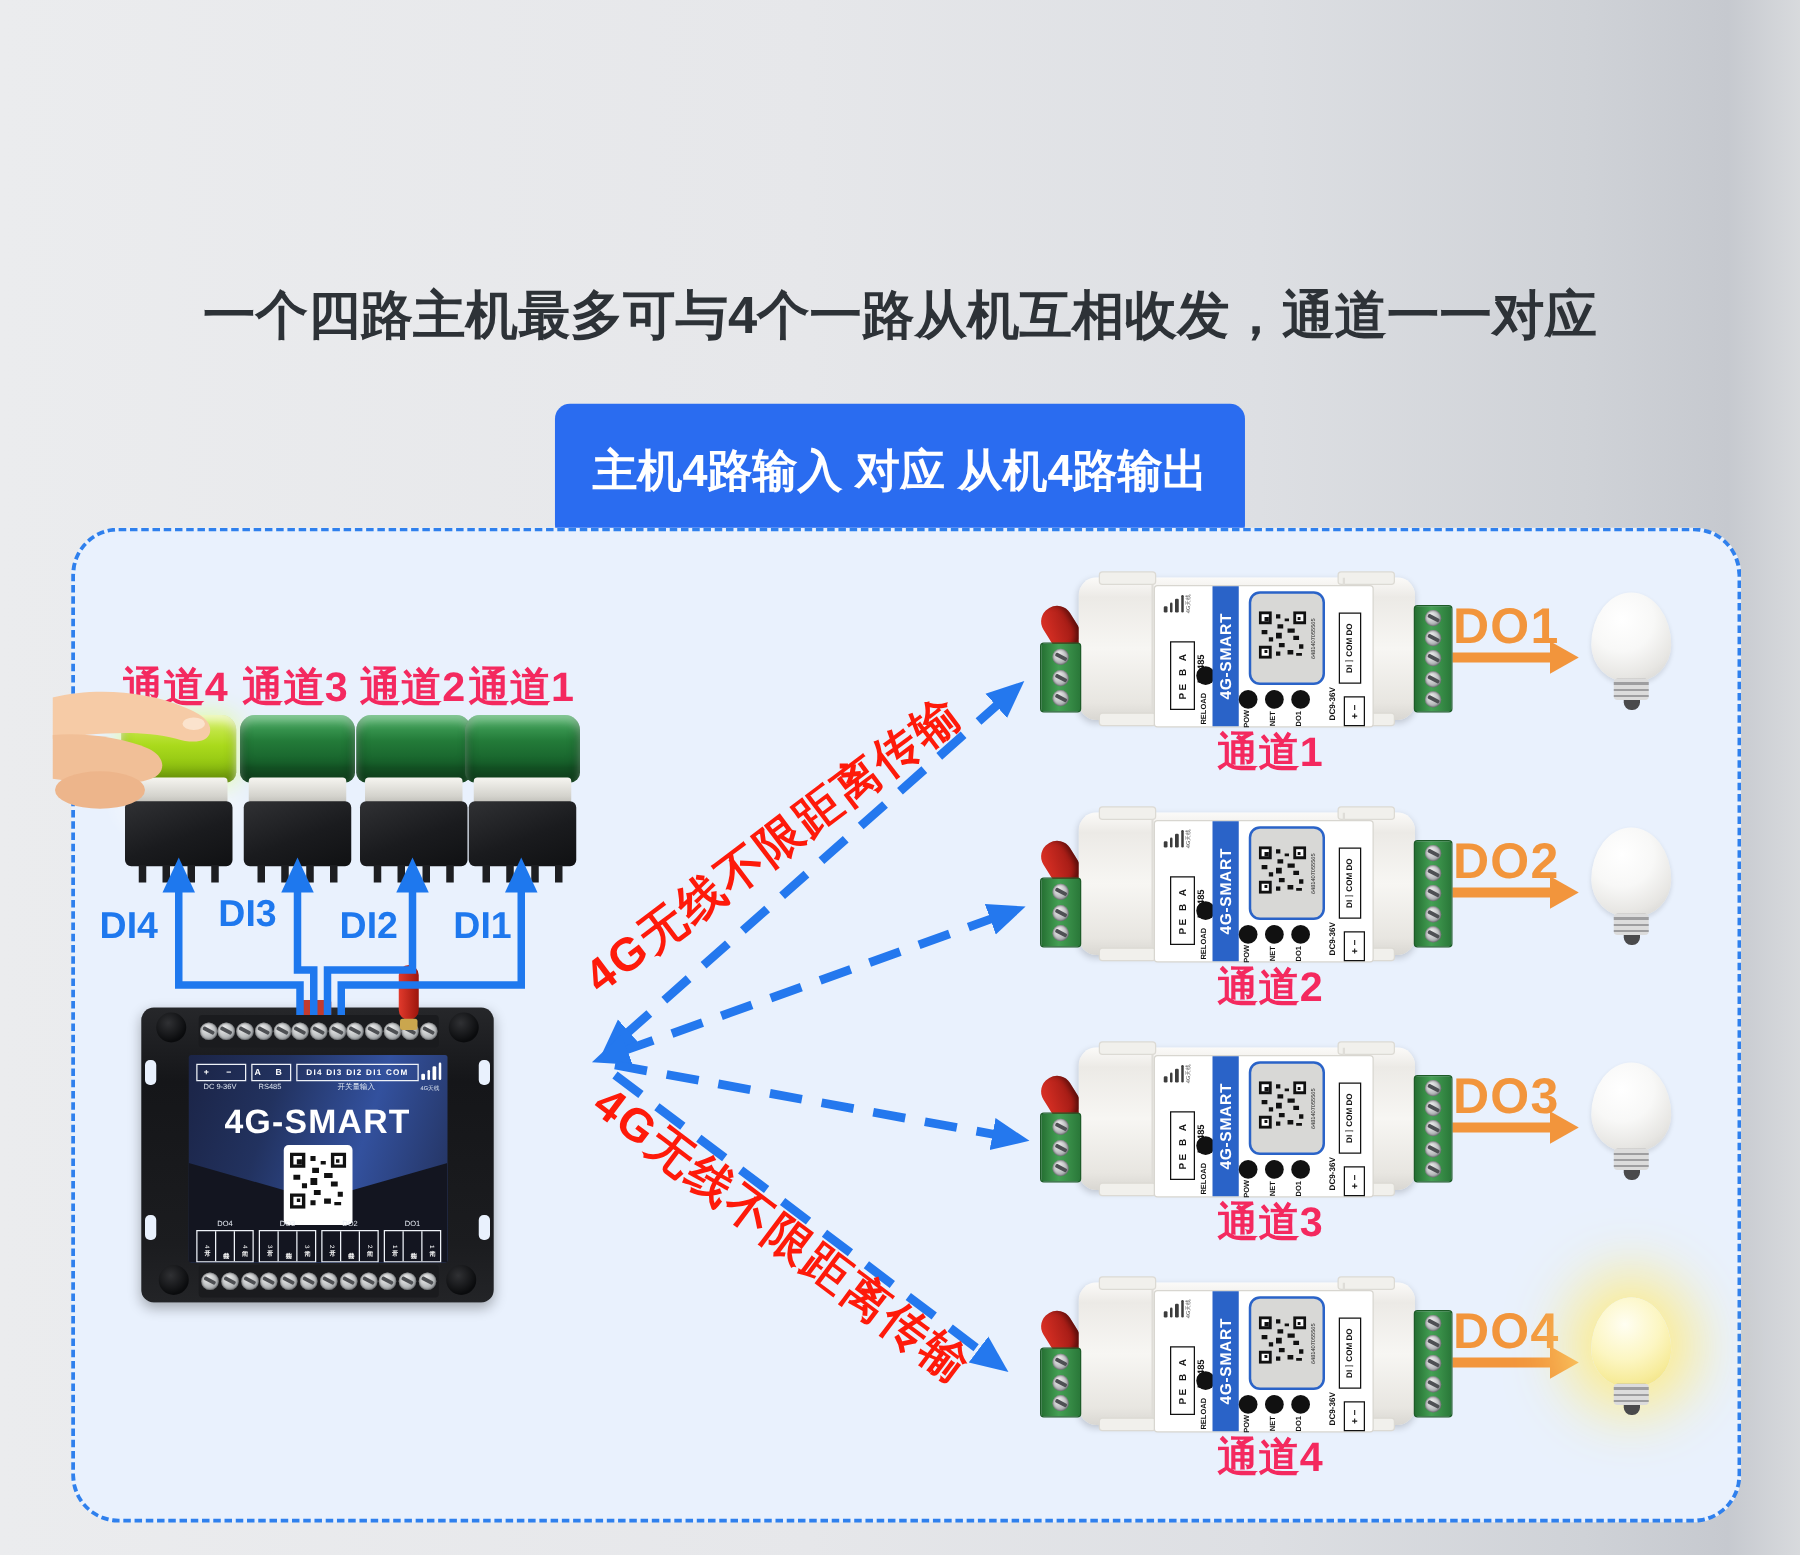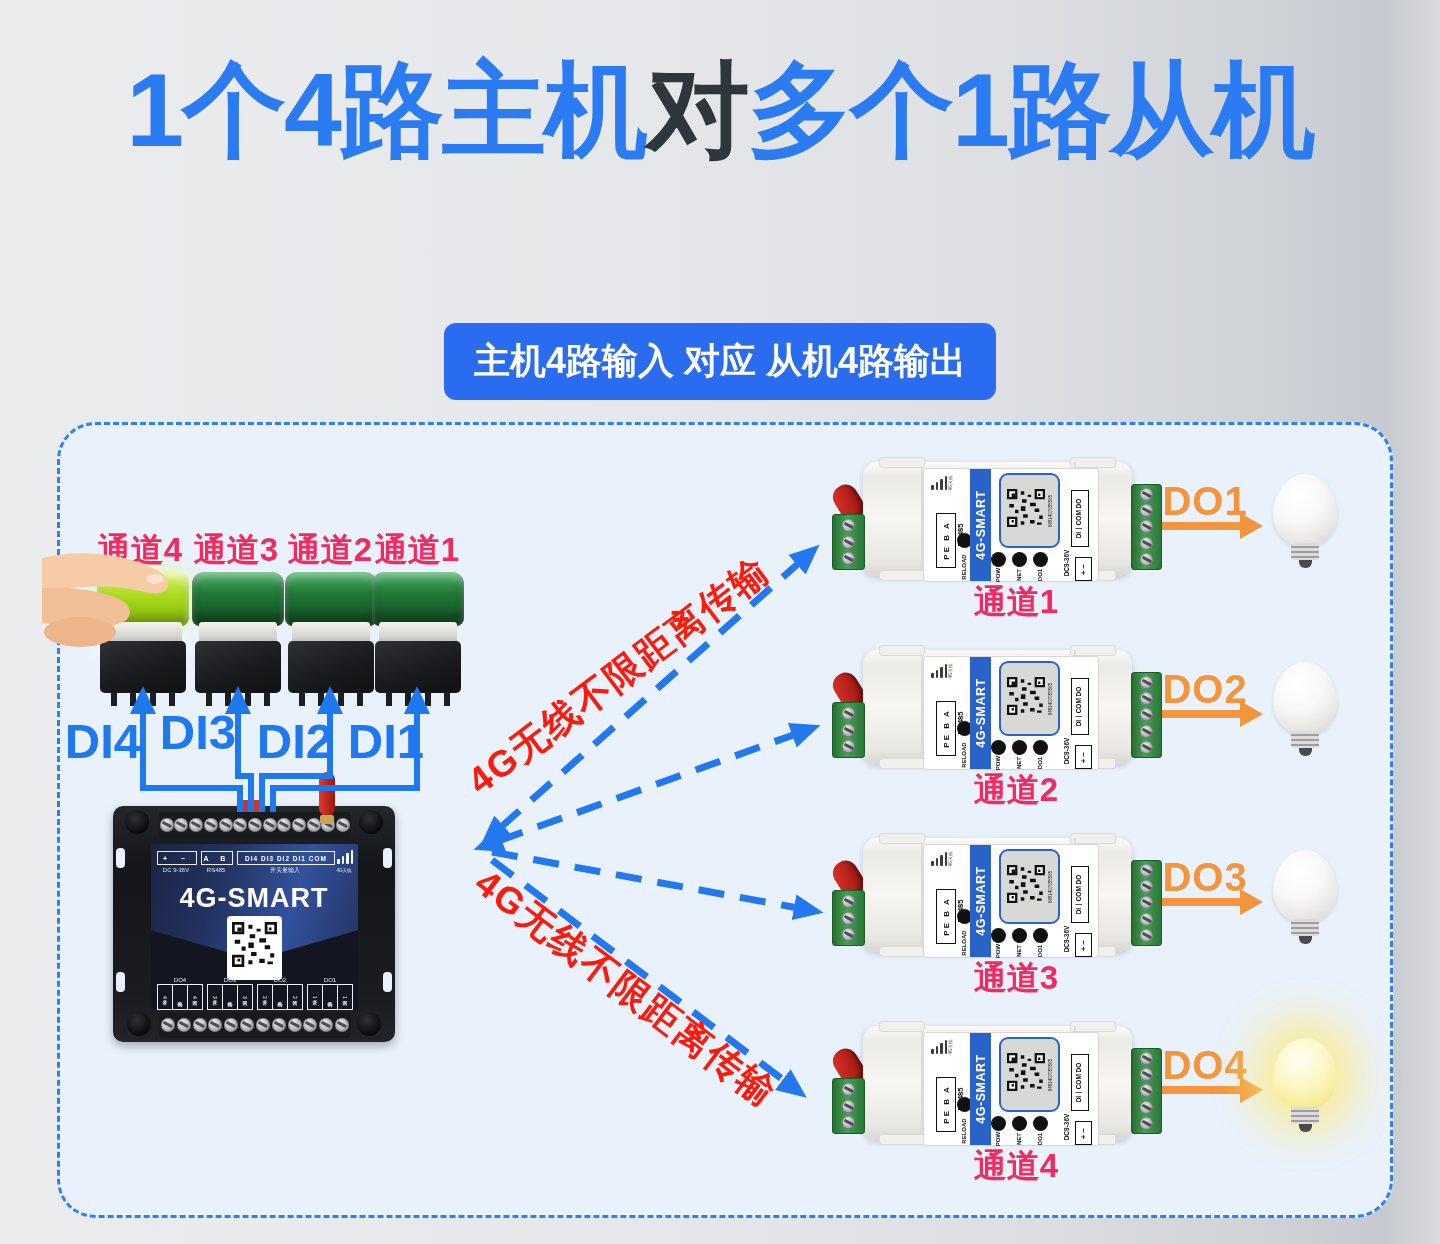--- a/index.html
+++ b/index.html
@@ -7,31 +7,31 @@
   .stage{position:relative;width:1440px;height:1244px;overflow:hidden;
     background:linear-gradient(90deg,#ebecee 0%,#e6e7ea 45%,#dddfe3 70%,#cfd2d7 88%,#c6c9cf 96%,#d8dadd 100%);}
   .hl{position:absolute;transform:translate(-50%,-50%);white-space:nowrap;line-height:1;}
   .vl{position:absolute;transform:translate(-50%,-50%) rotate(-90deg);white-space:nowrap;line-height:1;}
 
   
   .title{position:absolute;top:42px;left:0;width:100%;text-align:center;font-size:104px;font-weight:900;letter-spacing:-2px;color:#2b7bf3;}
   .title .dk{color:#30373c;}
   .subtitle{position:absolute;top:224px;left:0;width:100%;text-align:center;font-size:42px;font-weight:700;color:#2d3237;}
   .badge{position:absolute;left:720px;top:323px;transform:translateX(-50%);background:#2a6cf0;color:#fff;
-    font-size:36px;font-weight:700;padding:14px 30px;border-radius:12px;white-space:nowrap;}
+    font-size:36px;font-weight:700;padding:30px 30px;border-radius:12px;white-space:nowrap;}
 
   
   .panelbox{position:absolute;left:57px;top:422px;width:1330px;height:790px;border:3px dashed #2f80ed;border-radius:38px;background:#e9f1fd;}
 
   .ov{position:absolute;left:0;top:0;z-index:4;pointer-events:none;}
   .rt{font-size:37px;font-weight:bold;fill:#fe1a0a;letter-spacing:2px;text-anchor:middle;dominant-baseline:middle;}
 
   
   .chlabel{font-size:33px;font-weight:800;color:#f4295f;z-index:3;}
-  .dilabel{font-size:49px;font-weight:800;color:#1e78ee;z-index:3;}
+  .dilabel{font-size:30px;font-weight:800;color:#1e78ee;z-index:3;}
   .pushbtn{position:absolute;top:570px;width:96px;height:140px;z-index:2;}
   .pb1{left:95px;}.pb2{left:190px;}.pb3{left:283px;}.pb4{left:370px;}
   .cap{position:absolute;left:2px;top:2px;width:92px;height:54px;border-radius:12px 12px 8px 8px;
     background:linear-gradient(180deg,#4db066 0%,#237b39 38%,#155c28 78%,#1d6e31 100%);
     box-shadow:inset 0 5px 7px rgba(255,255,255,.35),inset 0 -9px 10px rgba(0,0,0,.45);}
   .pushbtn.on .cap{background:linear-gradient(180deg,#d8f06a 0%,#aada1c 45%,#7fb40a 100%);
     box-shadow:inset 0 5px 8px rgba(255,255,255,.65),inset 0 -8px 10px rgba(0,0,0,.25),0 0 20px rgba(225,255,140,.9);}
   .pushbtn.on::after{content:"";position:absolute;left:-10px;top:36px;width:116px;height:76px;z-index:-1;
     background:radial-gradient(ellipse,rgba(255,255,255,.95),rgba(255,255,255,0) 72%);}
   .collar{position:absolute;left:9px;top:52px;width:78px;height:21px;border-radius:3px;
@@ -123,21 +123,21 @@
   .bulb.on .globe{background:radial-gradient(circle at 42% 30%,#fffef2 0%,#fcf6c2 45%,#f7ec9c 72%,#eedc72 100%);
     box-shadow:0 0 46px 20px rgba(255,235,125,.85);}
 
   .hand{position:absolute;left:42px;top:530px;z-index:6;}
 </style>
 </head>
 <body>
 
 <div class="stage">
 
-  <div class="title"><span>1个4路主机</span><span class="dk">对</span><span>多个1路从机</span></div>
+  <div class="subtitle">一个四路主机最多可与4个一路从机互相收发，通道一一对应</div>
   <div class="badge">主机4路输入 对应 从机4路输出</div>
 
   <div class="panelbox"></div>
 
   <span class="hl chlabel" style="left:140px;top:549px">通道4</span>
   <span class="hl chlabel" style="left:236px;top:549px">通道3</span>
   <span class="hl chlabel" style="left:330px;top:549px">通道2</span>
   <span class="hl chlabel" style="left:417px;top:549px">通道1</span>
 
   <div class="pushbtn pb1 on">

